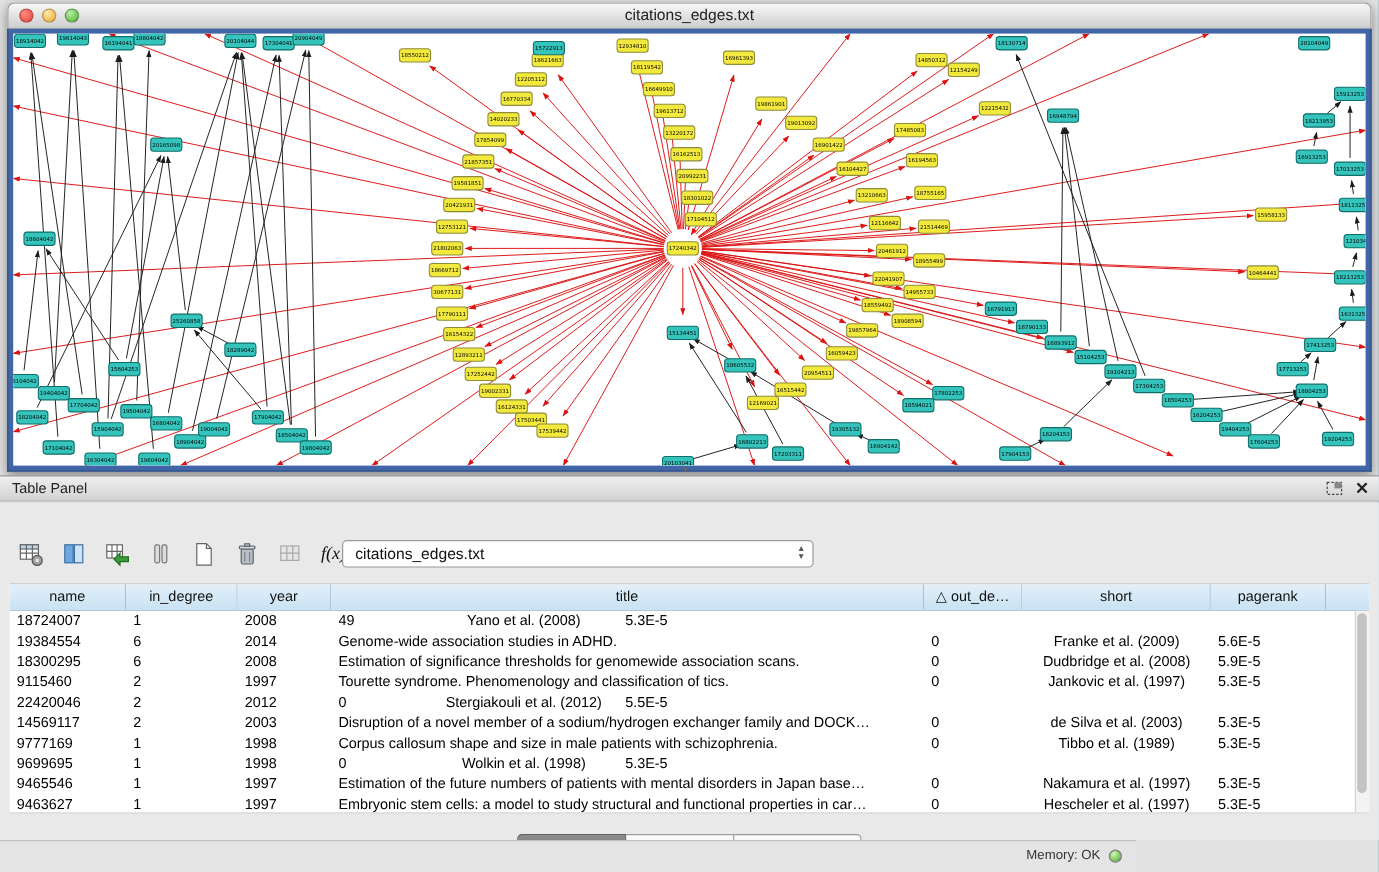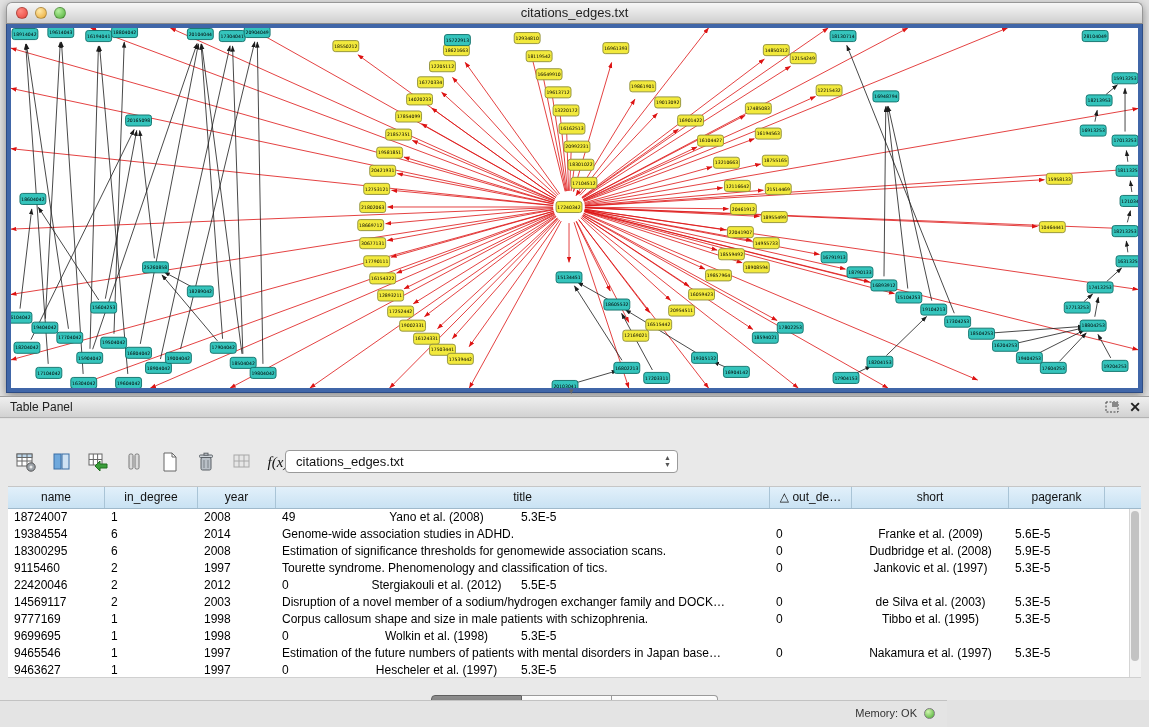--- a/index.html
+++ b/index.html
@@ -877,21 +877,21 @@
           <div class="td" style="width: 82px;">0</div>
           <div class="td center" style="width: 157px;">de Silva et al. (2003)</div>
           <div class="td" style="width: 96px;">5.3E-5</div>
         </div>
         <div class="tr">
           <div class="td" style="width: 97px;">9777169</div>
           <div class="td" style="width: 93px;">1</div>
           <div class="td" style="width: 78px;">1998</div>
           <div class="td" style="width: 494px;">Corpus callosum shape and size in male patients with schizophrenia.</div>
           <div class="td" style="width: 82px;">0</div>
-          <div class="td center" style="width: 157px;">Tibbo et al. (1995)</div>
+          <div class="td center" style="width: 157px;">Tibbo et al. (1989)</div>
           <div class="td" style="width: 96px;">5.3E-5</div>
         </div>
         <div class="tr">
           <div class="td" style="width: 97px;">9699695</div>
           <div class="td" style="width: 93px;">1</div>
           <div class="td" style="width: 78px;">1998</div>
           <div class="td" style="width: 82px;">0</div>
           <div class="td center" style="width: 157px;">Wolkin et al. (1998)</div>
           <div class="td" style="width: 96px;">5.3E-5</div>
         </div>
@@ -901,20 +901,21 @@
           <div class="td" style="width: 78px;">1997</div>
           <div class="td" style="width: 494px;">Estimation of the future numbers of patients with mental disorders in Japan base…</div>
           <div class="td" style="width: 82px;">0</div>
           <div class="td center" style="width: 157px;">Nakamura et al. (1997)</div>
           <div class="td" style="width: 96px;">5.3E-5</div>
         </div>
         <div class="tr">
           <div class="td" style="width: 97px;">9463627</div>
           <div class="td" style="width: 93px;">1</div>
           <div class="td" style="width: 78px;">1997</div>
+          <div class="td" style="width: 494px;">Embryonic stem cells: a model to study structural and functional properties in car…</div>
           <div class="td" style="width: 82px;">0</div>
           <div class="td center" style="width: 157px;">Hescheler et al. (1997)</div>
           <div class="td" style="width: 96px;">5.3E-5</div>
         </div>
       </div>
     <div class="vscroll">
       <div class="vthumb"></div>
     </div>
   </div>
 

